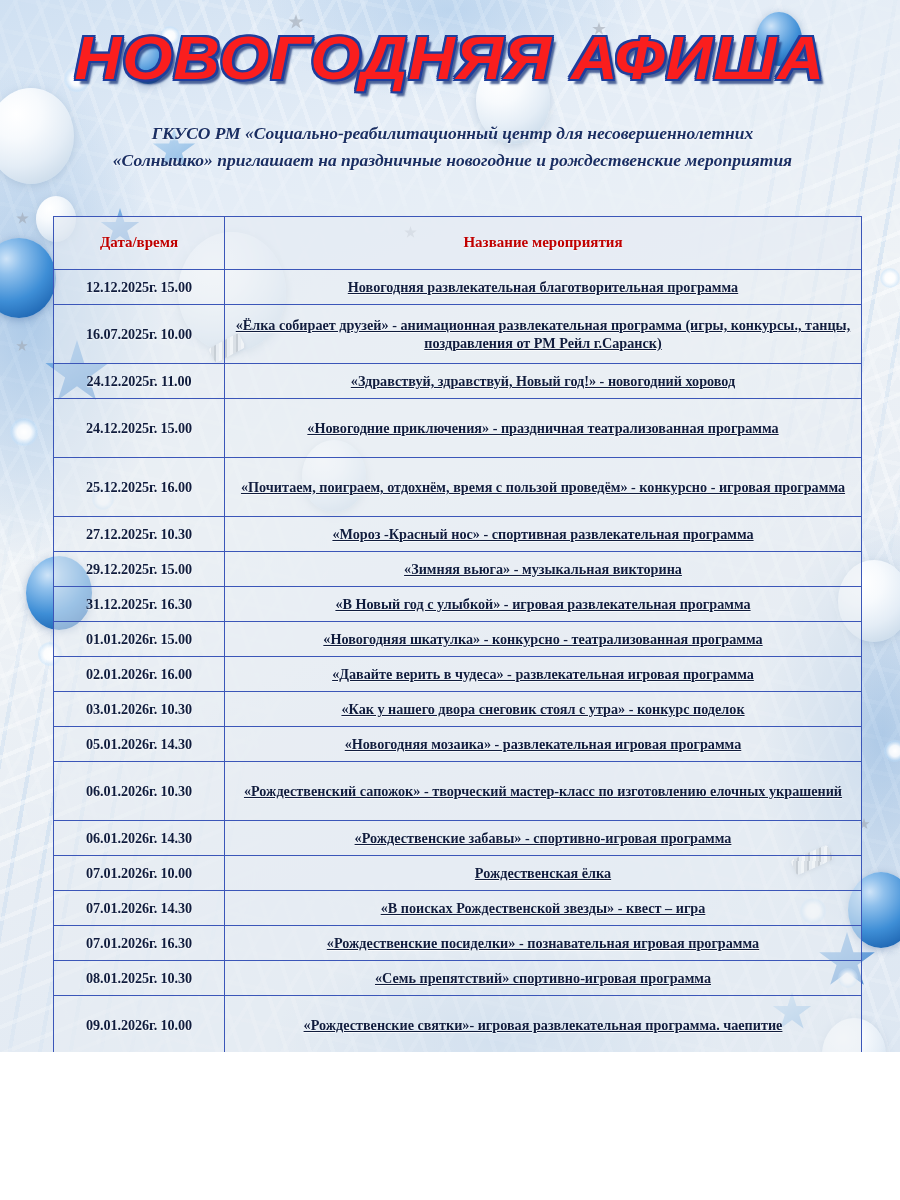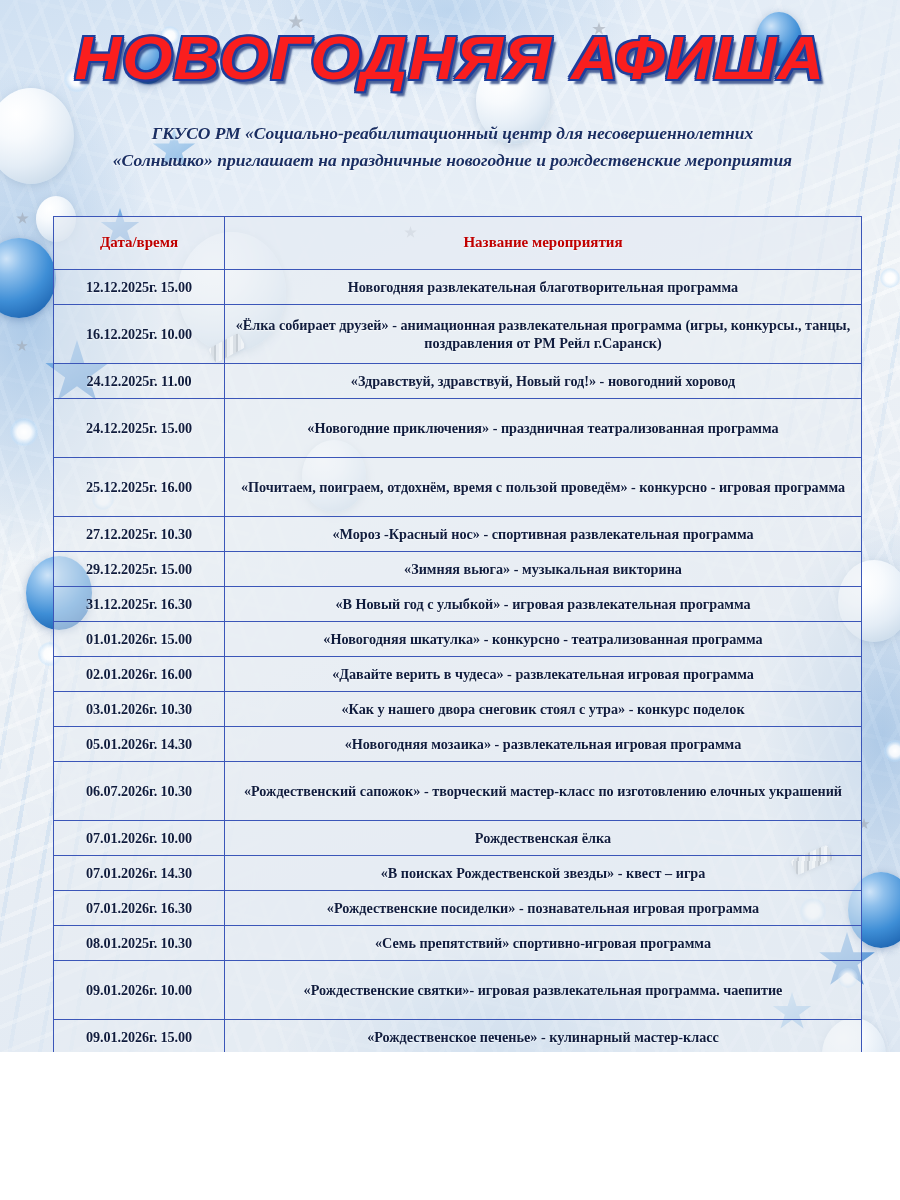--- a/index.html
+++ b/index.html
@@ -170,21 +170,21 @@
     color: #C00000;
     font-size: 15px;
     background: rgba(225,234,244,0.28);
     text-shadow: 0 1px 2px rgba(255,255,255,0.8);
   }
   col.c-date { width: 171px; }
   col.c-name { width: auto; }
   tr.row td { height: 28px; }
   tr.row.tall td { height: 52px; }
   td.date-cell { font-size: 14.6px; letter-spacing: -0.1px; }
-  td.name-cell { padding-left: 10px; padding-right: 10px; }
+  td.name-cell { padding-left: 10px; padding-right: 10px; text-decoration: underline; }
 </style>
 </head>
 <body>
 
 <div class="poster">
 
   <div class="bg-layer">
     <div class="branches"></div>
     <div class="branches b2"></div>
     <div class="haze"></div>
@@ -255,21 +255,21 @@
           <th>Дата/время</th>
           <th>Название мероприятия</th>
         </tr>
       </thead>
       <tbody>
           <tr class="row">
             <td class="date-cell">12.12.2025г. 15.00</td>
             <td class="name-cell">Новогодняя развлекательная благотворительная программа</td>
           </tr>
           <tr class="row tall">
-            <td class="date-cell">16.12.2025г. 10.00</td>
+            <td class="date-cell">16.07.2025г. 10.00</td>
             <td class="name-cell">«Ёлка собирает друзей» - анимационная развлекательная программа (игры, конкурсы., танцы, поздравления от  РМ Рейл  г.Саранск)</td>
           </tr>
           <tr class="row">
             <td class="date-cell">24.12.2025г. 11.00</td>
             <td class="name-cell">«Здравствуй, здравствуй, Новый год!» - новогодний хоровод</td>
           </tr>
           <tr class="row tall">
             <td class="date-cell">24.12.2025г. 15.00</td>
             <td class="name-cell">«Новогодние приключения» -  праздничная театрализованная программа</td>
           </tr>
@@ -299,22 +299,26 @@
           </tr>
           <tr class="row">
             <td class="date-cell">03.01.2026г. 10.30</td>
             <td class="name-cell">«Как у нашего двора снеговик стоял с утра» - конкурс поделок</td>
           </tr>
           <tr class="row">
             <td class="date-cell">05.01.2026г. 14.30</td>
             <td class="name-cell">«Новогодняя мозаика» - развлекательная игровая программа</td>
           </tr>
           <tr class="row tall">
-            <td class="date-cell">06.07.2026г. 10.30</td>
+            <td class="date-cell">06.01.2026г. 10.30</td>
             <td class="name-cell">«Рождественский сапожок» - творческий мастер-класс по изготовлению елочных украшений</td>
+          </tr>
+          <tr class="row">
+            <td class="date-cell">06.01.2026г. 14.30</td>
+            <td class="name-cell">«Рождественские забавы» - спортивно-игровая программа</td>
           </tr>
           <tr class="row">
             <td class="date-cell">07.01.2026г.  10.00</td>
             <td class="name-cell">Рождественская ёлка</td>
           </tr>
           <tr class="row">
             <td class="date-cell">07.01.2026г. 14.30</td>
             <td class="name-cell">«В поисках Рождественской звезды» - квест – игра</td>
           </tr>
           <tr class="row">

